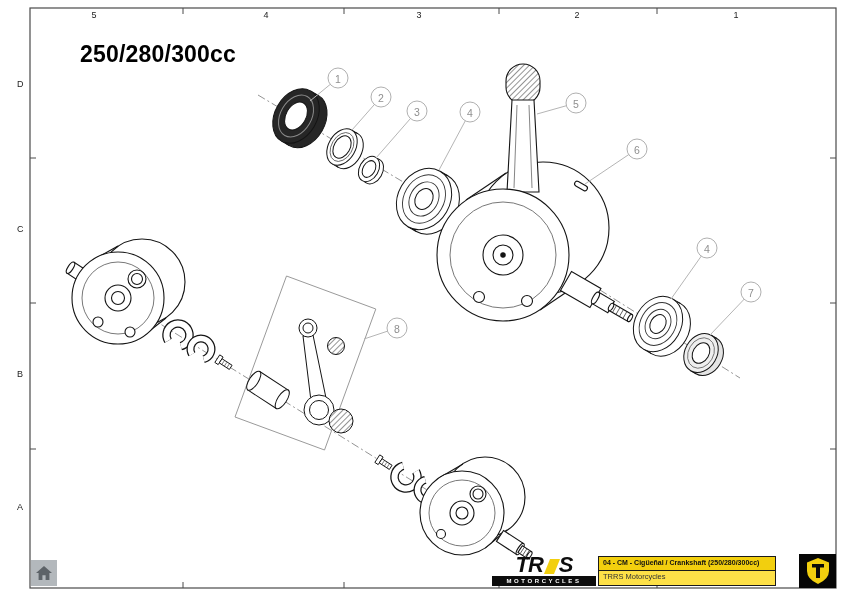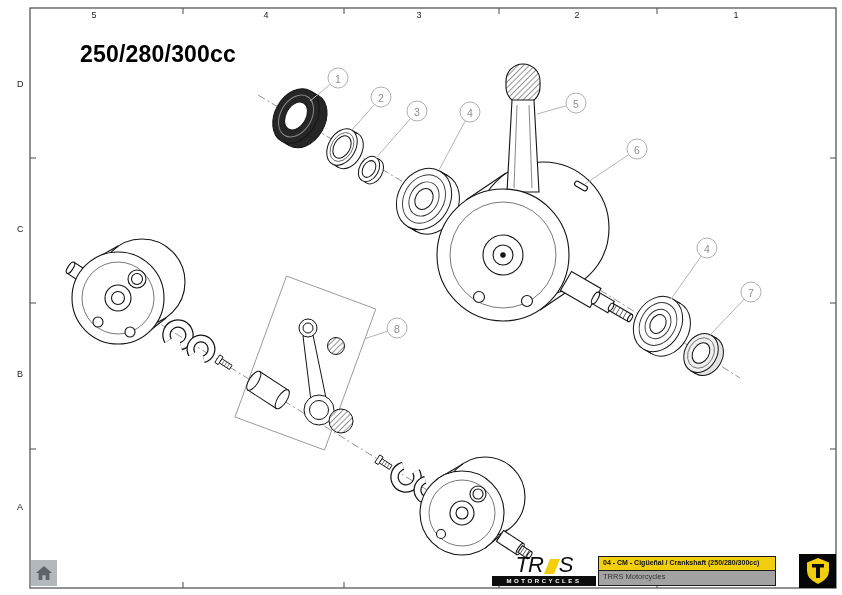--- a/index.html
+++ b/index.html
@@ -9,28 +9,28 @@
   .title{position:absolute;left:80px;top:41px;font-size:23px;font-weight:bold;color:#000;letter-spacing:.2px;}
   .gtop{position:absolute;top:10px;transform:translateX(-50%);font-size:9px;color:#222;}
   .gleft{position:absolute;left:17px;transform:translateY(-50%);font-size:9px;color:#222;}
   .callout{position:absolute;width:19px;height:19px;transform:translate(-50%,-50%);
            border:1px solid #b0b0b0;border-radius:50%;background:#fff;color:#8f8f8f;
            font-size:10.5px;display:flex;align-items:center;justify-content:center;cursor:pointer;}
   .home{position:absolute;left:31px;top:560px;width:26px;height:26px;background:#b3b8bc;
         display:flex;align-items:center;justify-content:center;cursor:pointer;}
   .brand{position:absolute;left:492px;top:554px;width:104px;height:33px;}
   .brand-row{display:flex;align-items:flex-end;justify-content:center;height:21px;}
-  .brand-tr,.brand-s{font-size:22px;line-height:20px;font-weight:normal;font-style:italic;color:#0d0d0d;letter-spacing:-1px;}
+  .brand-tr,.brand-s{font-size:22px;line-height:20px;font-weight:bold;font-style:italic;color:#0d0d0d;letter-spacing:-1px;}
   .brand-mark{width:10px;height:15px;background:#f2cf0e;transform:skewX(-22deg);margin:0 2px 1px 4px;}
   .brand-sub{margin-top:1px;background:#0d0d0d;color:#fff;font-size:6px;letter-spacing:2.6px;
              text-align:center;height:10px;line-height:10px;font-weight:bold;}
   .codebar{position:absolute;left:598px;top:556px;width:178px;height:15px;background:#f2cf0e;
            border:1px solid #1a1a1a;box-sizing:border-box;font-size:7px;font-weight:bold;color:#111;
            line-height:12px;padding-left:4px;white-space:nowrap;overflow:hidden;}
-  .companybar{position:absolute;left:598px;top:571px;width:178px;height:15px;background:#a3a3a3;
+  .companybar{position:absolute;left:598px;top:571px;width:178px;height:15px;background:#fde047;
            border:1px solid #1a1a1a;border-top:none;box-sizing:border-box;font-size:7.5px;color:#333;
            line-height:12px;padding-left:4px;}
   .emblem{position:absolute;left:799px;top:554px;width:37px;height:34px;background:#060606;
           display:flex;align-items:center;justify-content:center;}
 </style>
 </head>
 <body>
 
 <div class="page">
 

